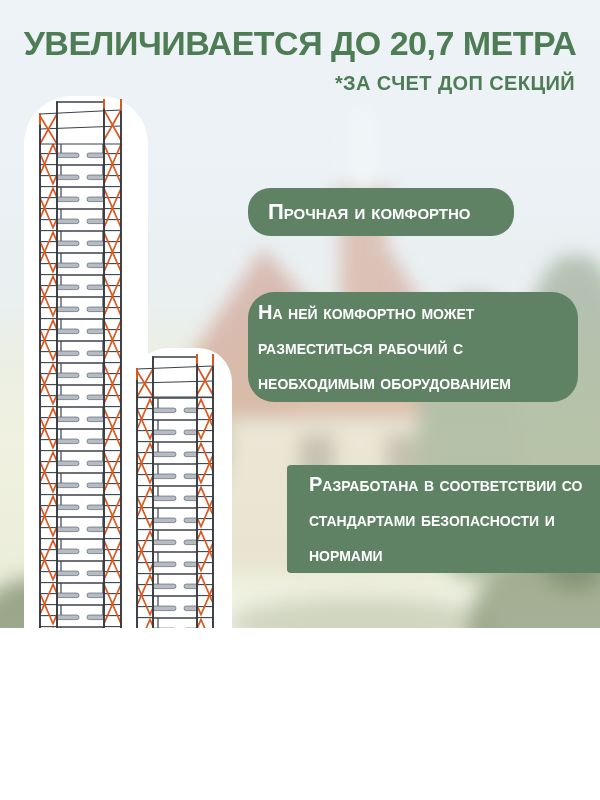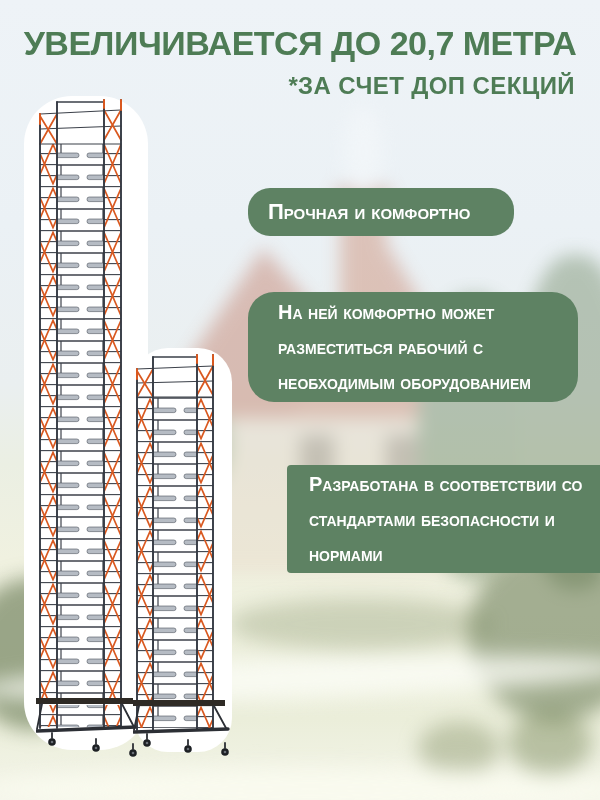--- a/index.html
+++ b/index.html
@@ -1,17 +1,17 @@
 <!DOCTYPE html>
 <html><head>
 <meta charset="utf-8">
 <style>
   html,body{margin:0;padding:0;background:#fff;}
   .poster{
-    position:relative;width:600px;height:800px;overflow:hidden;
+    position:relative;width:600px;height:628px;overflow:hidden;
     font-family:"Liberation Sans",sans-serif;
     background:linear-gradient(180deg,#eef3f7 0%,#ebf1f5 28%,#eaeff0 48%,#ebefe3 58%,#f0f1e0 70%,#ebeeda 90%,#f4f5ea 100%);
   }
   
   .bg-house{position:absolute;left:0;top:90px;width:600px;height:480px;filter:blur(9px);opacity:.40;}
   .bg-house>div{position:absolute;}
   .roof-left{left:148px;top:158px;width:262px;height:172px;background:#bc6e57;clip-path:polygon(44% 0,0 100%,100% 100%);}
   .roof-right{left:288px;top:148px;width:206px;height:186px;background:#c47a61;clip-path:polygon(46% 0,0 100%,100% 100%);}
   .house-wall{left:198px;top:328px;width:286px;height:155px;background:#e6d6c6;}
   .house-window-1{left:300px;top:345px;width:34px;height:52px;background:#8b7b6d;}
@@ -40,29 +40,29 @@
   .tower{position:absolute;}
   .tower-tall{left:36px;top:98px;}
   .tower-short{left:133px;top:353px;}
   
   .title{
     position:absolute;left:0;top:24px;width:600px;text-align:center;
     font-size:34px;font-weight:bold;color:#4e7c55;letter-spacing:-.5px;white-space:nowrap;
   }
   .subtitle{
     position:absolute;right:25px;top:72px;
-    font-size:24px;font-weight:bold;color:#4e7c55;letter-spacing:.4px;white-space:nowrap;
+    font-size:20px;font-weight:bold;color:#4e7c55;letter-spacing:.4px;white-space:nowrap;
   }
   
   .badge{
     position:absolute;box-sizing:border-box;background:#5e8263;color:#ffffff;
     font-weight:bold;font-variant:small-caps;display:flex;align-items:center;
   }
   .badge-1{left:248px;top:188px;width:266px;height:48px;border-radius:22px;padding:0 20px;font-size:22px;white-space:nowrap;}
-  .badge-2{left:248px;top:292px;width:330px;height:110px;border-radius:26px;padding:0 30px;font-size:20px;line-height:35px;}
+  .badge-2{left:248px;top:292px;width:330px;height:110px;border-radius:26px;padding:0 10px;font-size:20px;line-height:35px;}
   .badge-3{left:248px;top:465px;width:330px;height:108px;border-radius:4px;padding:0 22px;font-size:20px;line-height:35px;margin-left:39px;}
 </style>
 </head>
 <body>
 
 <div class="poster">
 
   <div class="bg-house">
     <div class="roof-left"></div>
     <div class="roof-right"></div>

